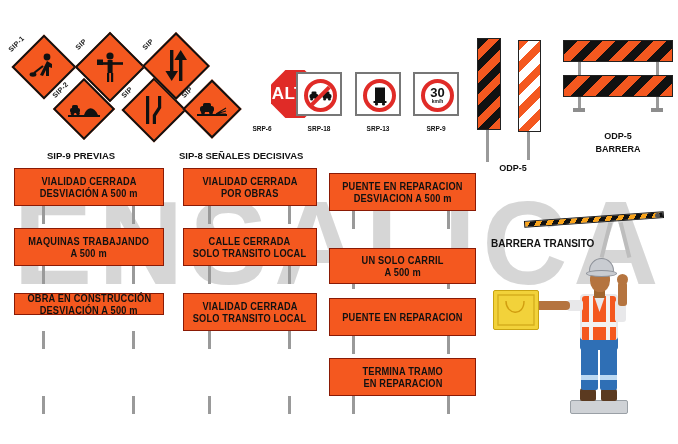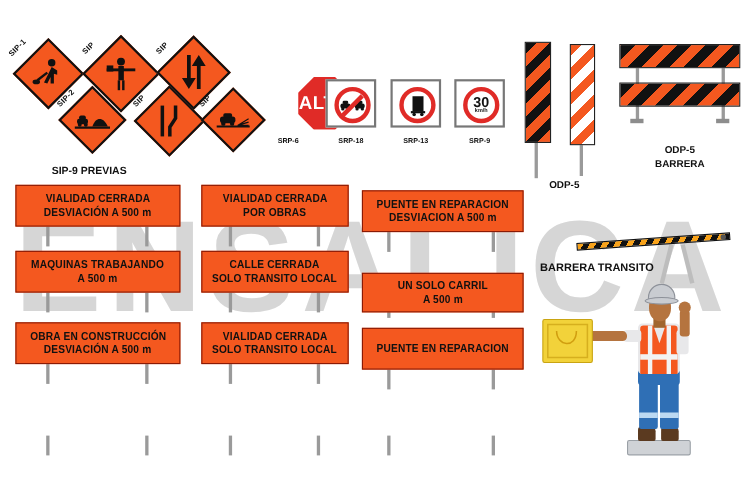--- a/index.html
+++ b/index.html
@@ -304,39 +304,40 @@
   <div class="odp-cap" style="left:578px;top:131px;width:80px;">ODP-5</div>
   <div class="odp-cap" style="left:578px;top:144px;width:80px;">BARRERA</div>
 
   <div class="lev-stand" style="left:604px;top:222px;width:4px;height:36px;transform:rotate(14deg);"></div>
   <div class="lev-stand" style="left:623px;top:222px;width:4px;height:36px;transform:rotate(-14deg);"></div>
   <div class="lev-bar" style="left:524px;top:216px;width:140px;"></div>
   <div class="lev-pivot" style="left:655px;top:213px;"></div>
   <div class="lev-cap" style="left:491px;top:238px;">BARRERA TRANSITO</div>
 
   <div class="colhead" style="left:47px;top:150px;">SIP-9 PREVIAS</div>
+  <div class="colhead" style="left:179px;top:150px;">SIP-8 SEÑALES DECISIVAS</div>
 
   <div class="mp" style="left:42px;top:206px;height:18px;"></div>
   <div class="mp" style="left:132px;top:206px;height:18px;"></div>
   <div class="mp" style="left:42px;top:266px;height:18px;"></div>
   <div class="mp" style="left:132px;top:266px;height:18px;"></div>
   <div class="mp" style="left:42px;top:331px;height:18px;"></div>
   <div class="mp" style="left:132px;top:331px;height:18px;"></div>
   <div class="mp" style="left:42px;top:396px;height:18px;"></div>
   <div class="mp" style="left:132px;top:396px;height:18px;"></div>
 
   <div class="msg" style="left:14px;top:168px;width:150px;height:38px;">
     <span>VIALIDAD CERRADA</span>
     <span>DESVIACIÓN A 500 m</span>
   </div>
   <div class="msg" style="left:14px;top:228px;width:150px;height:38px;">
     <span>MAQUINAS TRABAJANDO</span>
     <span>A 500 m</span>
   </div>
-  <div class="msg" style="left:14px;top:293px;width:150px;height:38px;">
+  <div class="msg" style="left:14px;top:293px;width:150px;height:22px;">
     <span>OBRA EN CONSTRUCCIÓN</span>
     <span>DESVIACIÓN A 500 m</span>
   </div>
 
   <div class="mp" style="left:208px;top:206px;height:18px;"></div>
   <div class="mp" style="left:288px;top:206px;height:18px;"></div>
   <div class="mp" style="left:208px;top:266px;height:18px;"></div>
   <div class="mp" style="left:288px;top:266px;height:18px;"></div>
   <div class="mp" style="left:208px;top:331px;height:18px;"></div>
   <div class="mp" style="left:288px;top:331px;height:18px;"></div>
@@ -369,20 +370,24 @@
     <span>PUENTE EN REPARACION</span>
     <span>DESVIACION A 500 m</span>
   </div>
   <div class="msg" style="left:329px;top:248px;width:147px;height:36px;">
     <span>UN SOLO CARRIL</span>
     <span>A 500 m</span>
   </div>
   <div class="msg one" style="left:329px;top:298px;width:147px;height:38px;">
     <span>PUENTE EN REPARACION</span>
   </div>
+  <div class="msg" style="left:329px;top:358px;width:147px;height:38px;">
+    <span>TERMINA TRAMO</span>
+    <span>EN REPARACION</span>
+  </div>
 
   <div>
 
     <div class="w w-base" style="left:570px;top:400px;width:56px;height:12px;"></div>
 
     <div class="w w-boot" style="left:580px;top:388px;width:16px;height:13px;"></div>
     <div class="w w-boot" style="left:601px;top:388px;width:16px;height:13px;"></div>
 
     <div class="w w-leg" style="left:581px;top:340px;width:17px;height:50px;border-radius:2px;"></div>
     <div class="w w-leg" style="left:600px;top:340px;width:17px;height:50px;border-radius:2px;"></div>

